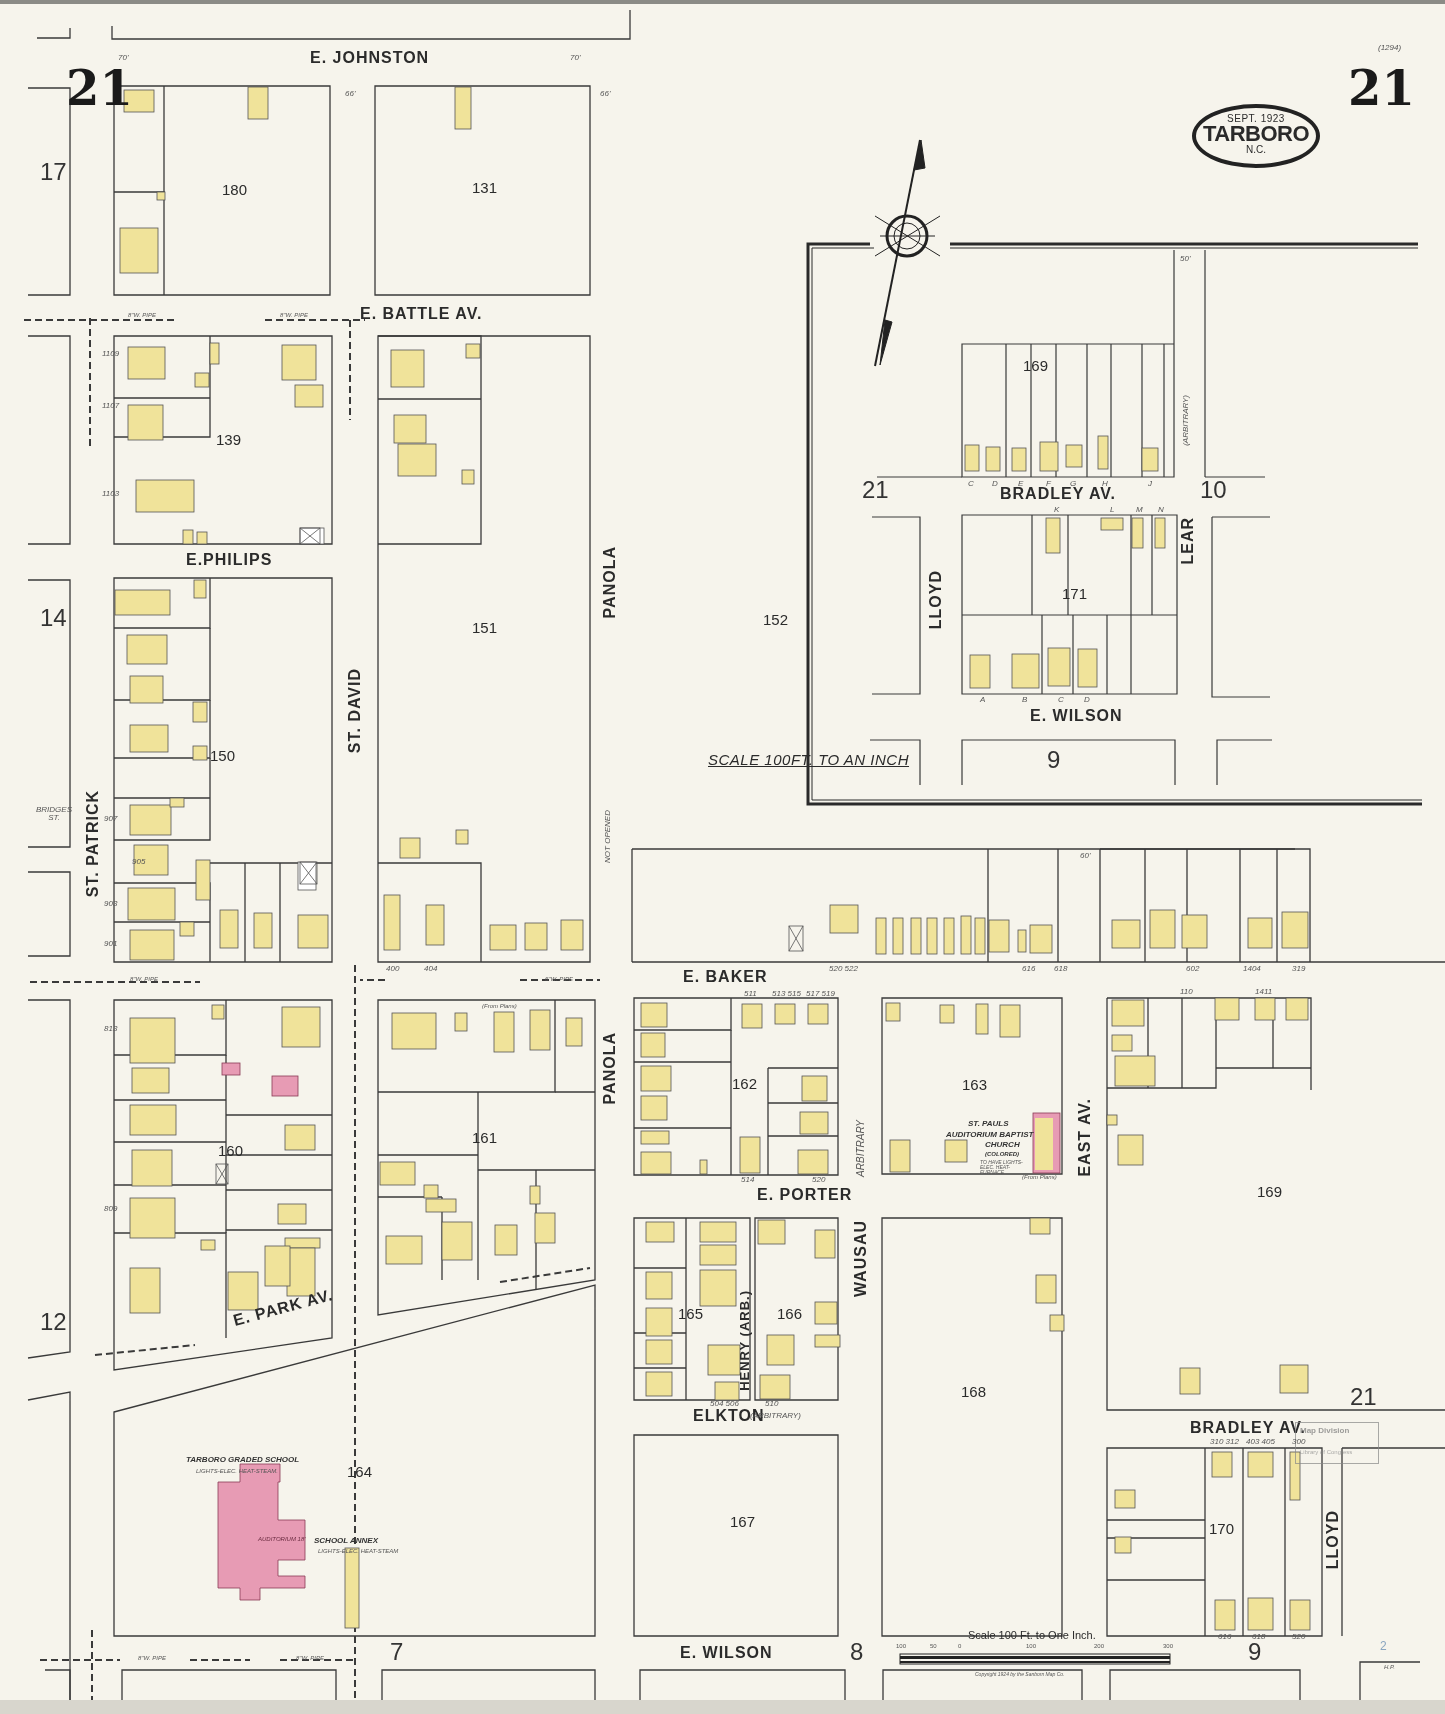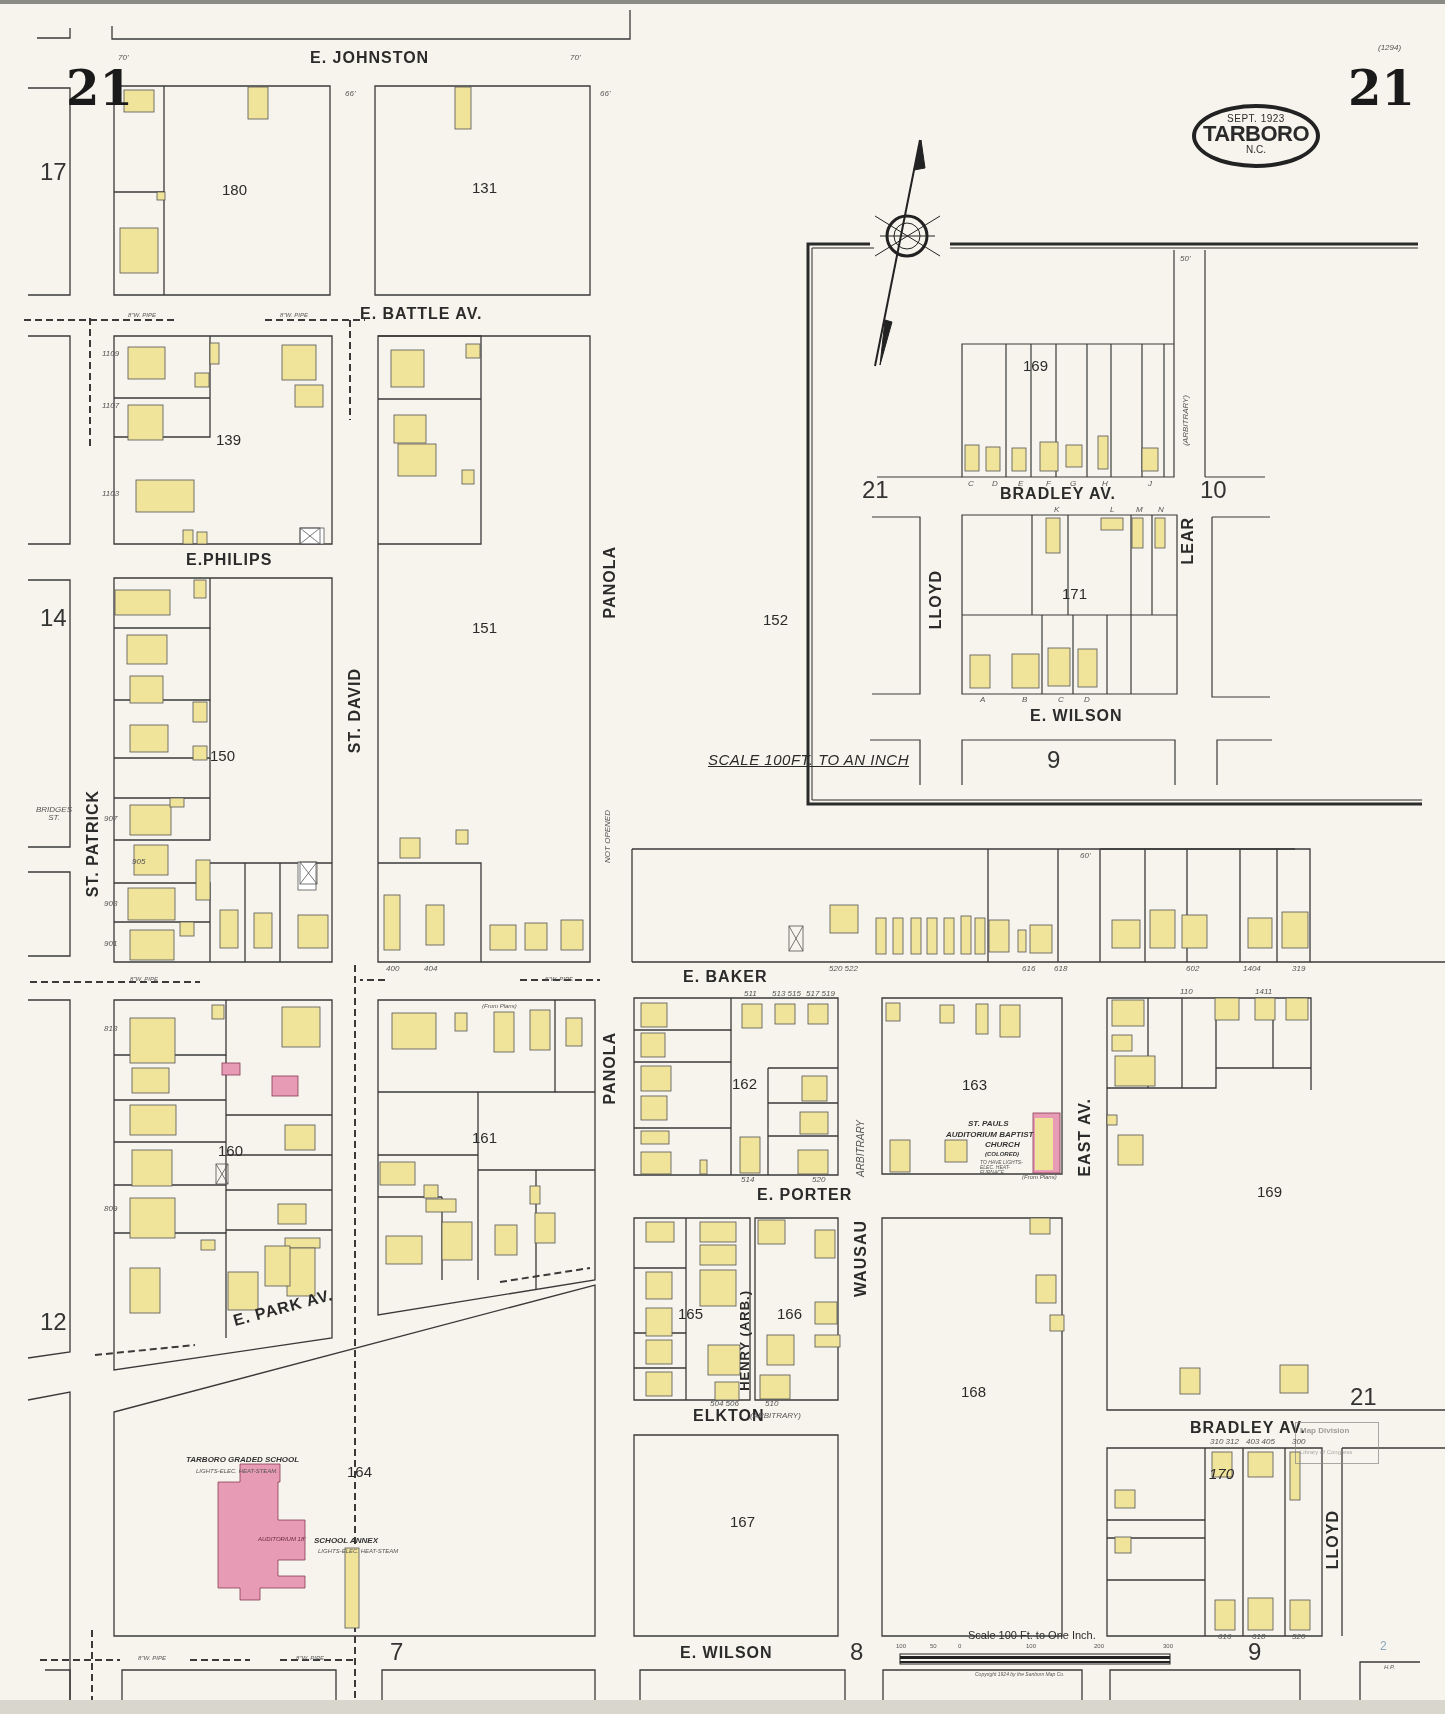--- a/index.html
+++ b/index.html
@@ -322,21 +322,21 @@
 <div class="lbl blocknum" style="left:218px;top:1143px;">160</div>
 <div class="lbl blocknum" style="left:472px;top:1130px;">161</div>
 <div class="lbl blocknum" style="left:732px;top:1076px;">162</div>
 <div class="lbl blocknum" style="left:962px;top:1077px;">163</div>
 <div class="lbl blocknum" style="left:347px;top:1464px;">164</div>
 <div class="lbl blocknum" style="left:678px;top:1306px;">165</div>
 <div class="lbl blocknum" style="left:777px;top:1306px;">166</div>
 <div class="lbl blocknum" style="left:730px;top:1514px;">167</div>
 <div class="lbl blocknum" style="left:961px;top:1384px;">168</div>
 <div class="lbl blocknum" style="left:1257px;top:1184px;">169</div>
-<div class="lbl blocknum" style="left:1209px;top:1466px;font-style:italic;">170</div>
+<div class="lbl blocknum" style="left:1209px;top:1521px;">170</div>
 <div class="lbl blocknum" style="left:1023px;top:358px;">169</div>
 <div class="lbl blocknum" style="left:1062px;top:586px;">171</div>
 
 <div class="lbl sheetnum" style="left:40px;top:160px;">17</div>
 <div class="lbl sheetnum" style="left:40px;top:606px;">14</div>
 <div class="lbl sheetnum" style="left:40px;top:1310px;">12</div>
 <div class="lbl sheetnum" style="left:390px;top:1640px;">7</div>
 <div class="lbl sheetnum" style="left:850px;top:1640px;">8</div>
 <div class="lbl sheetnum" style="left:1248px;top:1640px;">9</div>
 <div class="lbl sheetnum" style="left:1350px;top:1385px;">21</div>

